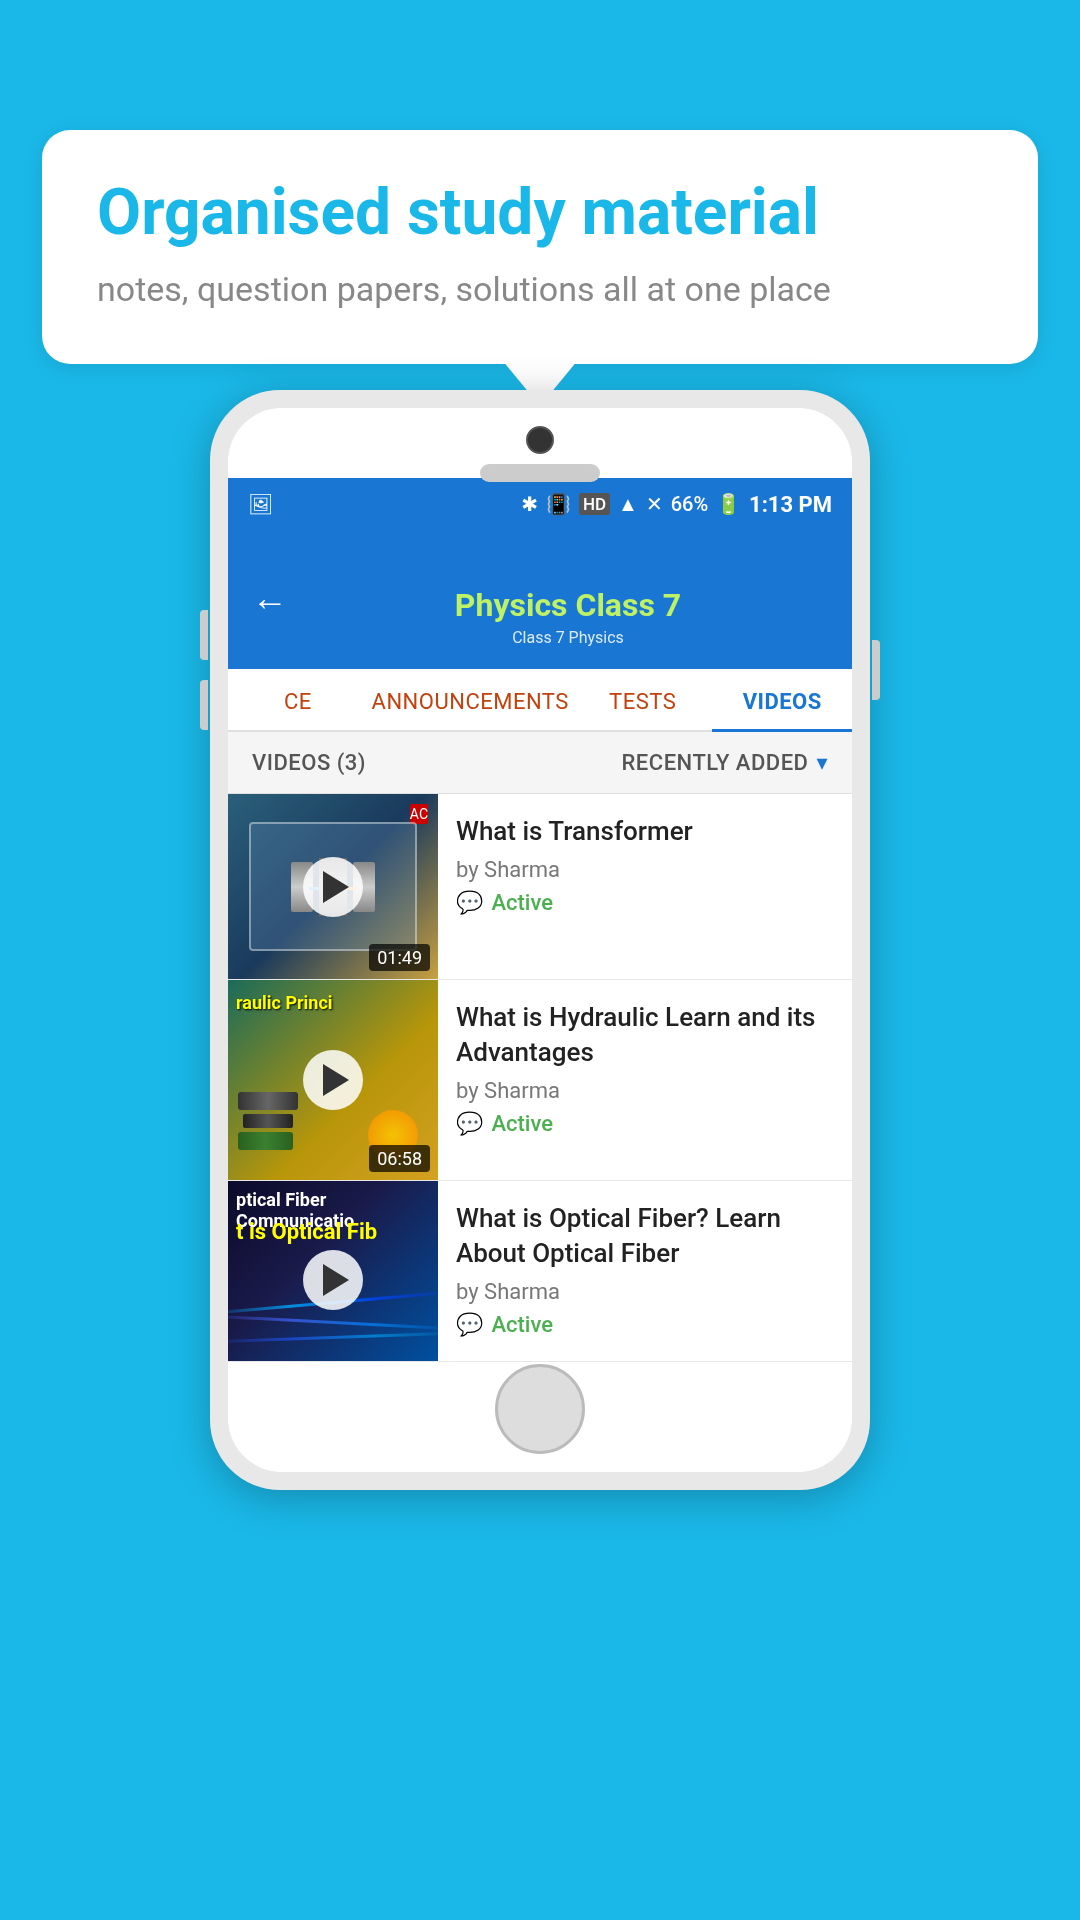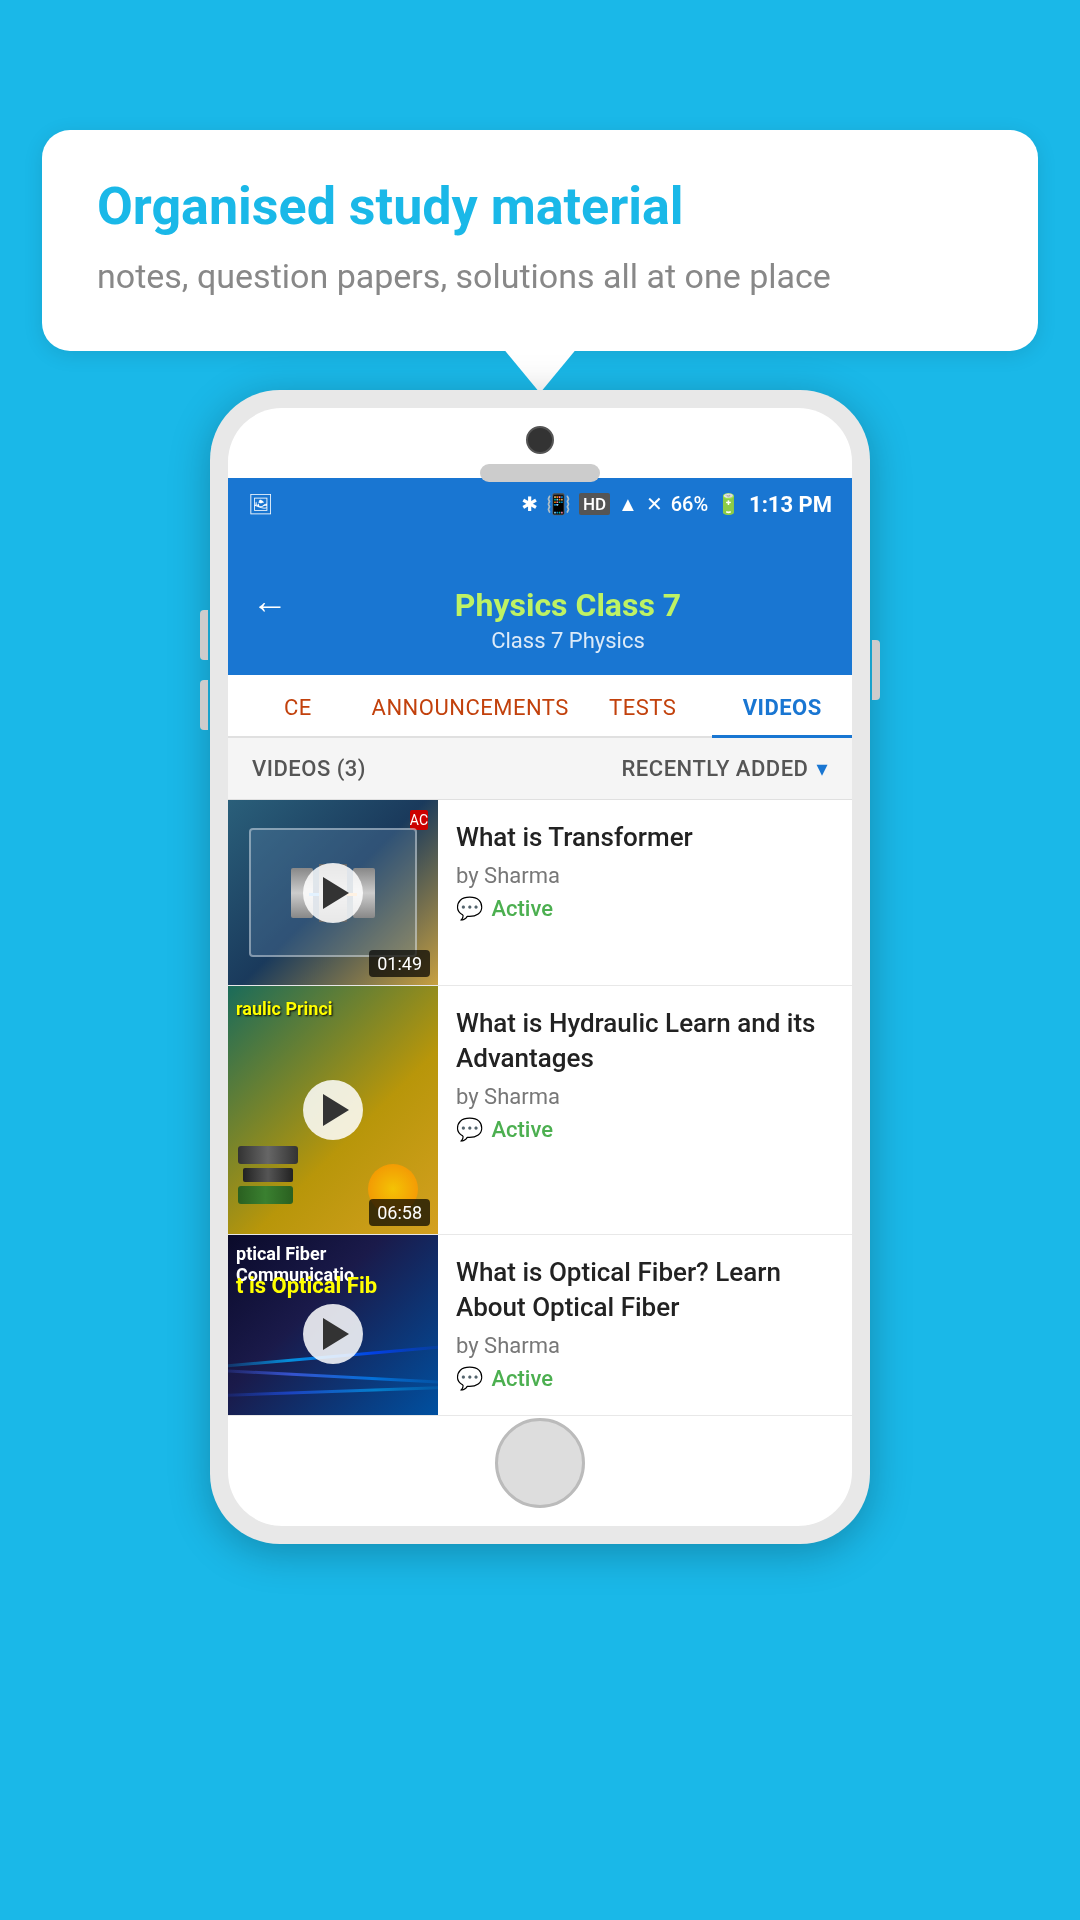--- a/index.html
+++ b/index.html
@@ -29,21 +29,21 @@
       bottom: -42px;
       left: 50%;
       transform: translateX(-50%);
       width: 0;
       height: 0;
       border-left: 38px solid transparent;
       border-right: 38px solid transparent;
       border-top: 46px solid white;
     }
     .bubble-title {
-      font-size: 52px;
+      font-size: 64px;
       font-weight: 700;
       color: #1ab8e8;
       line-height: 1.1;
       margin-bottom: 18px;
     }
     .bubble-subtitle {
       font-size: 34px;
       color: #888;
       line-height: 1.4;
     }
@@ -167,21 +167,21 @@
       flex: 1;
     }
     .header-main-title {
       color: #bef264;
       font-size: 32px;
       font-weight: bold;
       margin-top: 38px;
     }
     .header-sub-title {
       color: rgba(255,255,255,0.85);
-      font-size: 22px;
+      font-size: 16px;
       margin-top: 4px;
     }
 
     
     .tab-bar {
       background: white;
       display: flex;
       border-bottom: 2px solid #e0e0e0;
     }
     .tab-item {
@@ -473,21 +473,21 @@
               <div class="video-author">by Sharma</div>
               <div class="video-status">
                 <span style="color:#4CAF50;">💬</span>
                 <span>Active</span>
               </div>
             </div>
           </div>
 
           <div class="video-item">
             <div class="video-thumb">
-              <div class="thumb-bg-2" style="position:relative;height:248px;">
+              <div class="thumb-bg-2" style="position:relative;height:200px;">
                 <div class="thumb-text-overlay">
                   <div style="font-size:18px;font-weight:bold;color:yellow;text-shadow:1px 1px 2px #000;">raulic Princi</div>
                 </div>
 
                 <div style="position:absolute;bottom:30px;left:10px;display:flex;flex-direction:column;gap:4px;">
                   <div style="width:60px;height:18px;background:linear-gradient(to right,#333,#666,#333);border-radius:3px;"></div>
                   <div style="width:50px;height:14px;background:linear-gradient(to right,#222,#555,#222);margin-left:5px;border-radius:2px;"></div>
                   <div style="width:55px;height:18px;background:linear-gradient(to right,#2a6020,#3a8030,#2a6020);border-radius:3px;"></div>
                 </div>
                 <div style="position:absolute;bottom:20px;right:20px;width:50px;height:50px;background:radial-gradient(circle,#ffcc00,#ff8800);border-radius:50%;opacity:0.8;"></div>

